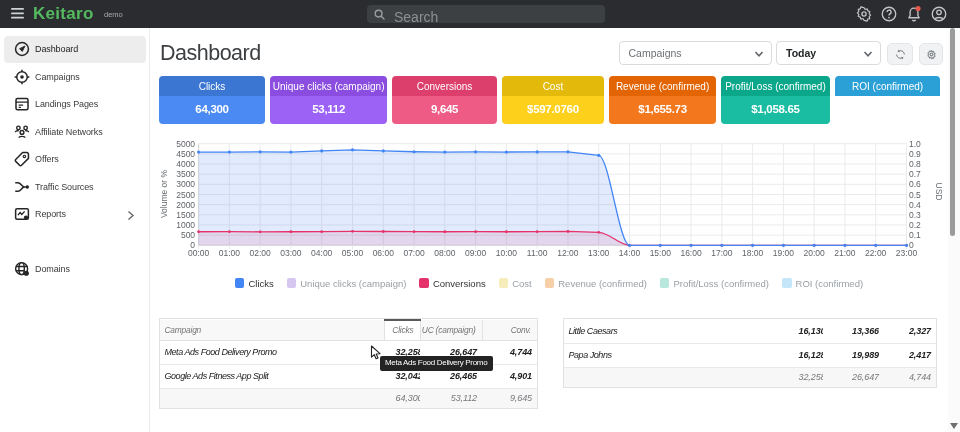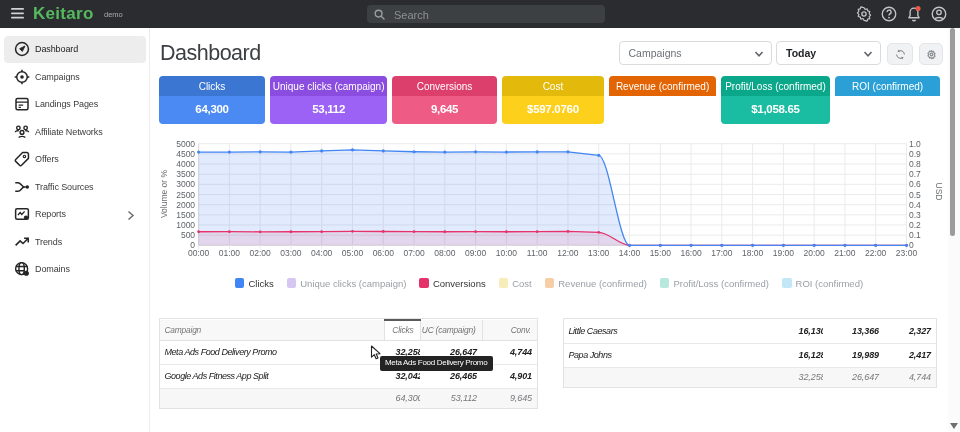--- a/index.html
+++ b/index.html
@@ -6,21 +6,21 @@
 html,body { width:960px; height:432px; background:#fff; }
 #frame { position:relative; width:960px; height:432px; overflow:hidden; background:#fff;
   font-family:"Liberation Sans", sans-serif; }
 .abs { position:absolute; }
 
 
 #topbar { position:absolute; left:0; top:0; width:960px; height:28px; background:#2a2c2f; }
 #logo { position:absolute; left:33px; top:3.5px; font-size:17px; font-weight:bold; color:#55ba5f; letter-spacing:0.3px; }
 #demo { position:absolute; left:104px; top:10px; font-size:7.5px; color:#a9abad; }
 #search { position:absolute; left:367px; top:5px; width:238px; height:18px; background:#3d4042; border-radius:4px; }
-#search span { position:absolute; left:27px; top:3.5px; font-size:11px; color:#8d9093; }
+#search span { position:absolute; left:27px; top:3.5px; font-size:14px; color:#8d9093; }
 
 
 #sidebar { position:absolute; left:0; top:28px; width:150px; height:404px; background:#fff; border-right:1px solid #ececec; }
 .mrow { position:absolute; left:0; width:150px; height:27.5px; }
 .mrow .ic { position:absolute; left:13px; top:4.5px; width:18px; height:18px; }
 .mrow .tx { position:absolute; left:35px; top:50%; transform:translateY(-50%); font-size:9px; color:#3b3b3b; letter-spacing:-0.1px; }
 #activerow { position:absolute; left:4px; top:7.7px; width:142px; height:27.5px; background:#ededed; border-radius:4px; }
 
 
 #title { position:absolute; left:160px; top:41px; font-size:21.5px; color:#3d4043; letter-spacing:-0.5px; }
@@ -155,27 +155,20 @@
       <svg class="ic" viewBox="0 0 24 24" fill="none" stroke="#252525" stroke-width="2">
         <rect x="3.5" y="5" width="17" height="14" rx="2"></rect>
         <path d="M6.5 13.5 l3-3.5 2.2 2.5 3.8-4" stroke-width="1.8"></path>
         <circle cx="17.3" cy="16.8" r="2.8" fill="#252525" stroke="none"></circle>
       </svg>
       <div class="tx">Reports</div>
       <svg class="abs" style="left:126px; top:9px;" width="9" height="11" viewBox="0 0 9 11" fill="none" stroke="#6d6d6d" stroke-width="1.5">
         <path d="M2.5 1.5 L7 5.5 L2.5 9.5"></path>
       </svg>
     </div>
-    <div class="mrow" style="top:200.2px;">
-      <svg class="ic" viewBox="0 0 24 24" fill="none" stroke="#252525" stroke-width="2.1">
-        <path d="M3.5 16.5 L9.5 10.5 L13.3 14 L20 7.3"></path>
-        <path d="M14.8 7 H20.3 V12.5"></path>
-      </svg>
-      <div class="tx">Trends</div>
-    </div>
     <div class="mrow" style="top:227.7px;">
       <svg class="ic" viewBox="0 0 24 24" fill="none" stroke="#252525" stroke-width="1.9">
         <circle cx="11.5" cy="11.5" r="8"></circle>
         <ellipse cx="11.5" cy="11.5" rx="3.6" ry="8"></ellipse>
         <path d="M3.8 8.7 h15.4 M3.8 14.3 h11.5"></path>
         <circle cx="17.8" cy="17.6" r="3.4" fill="#252525" stroke="none"></circle>
       </svg>
       <div class="tx">Domains</div>
     </div>
   </div>
@@ -220,20 +213,21 @@
     <div class="card" style="width:104.5px;">
         <div class="h" style="background:#dc3f6c;">Conversions</div>
         <div class="v" style="background:#ee5b85;">9,645</div>
       </div>
     <div class="card" style="width:102.5px;">
         <div class="h" style="background:#e3ba0c;">Cost</div>
         <div class="v" style="background:#fdd01c;">$597.0760</div>
       </div>
     <div class="card" style="width:107px;">
         <div class="h" style="background:#e36403;">Revenue (confirmed)</div>
+        <div class="v" style="background:#f3771c;">$1,655.73</div>
       </div>
     <div class="card" style="width:109px;">
         <div class="h" style="background:#0aa78b;">Profit/Loss (confirmed)</div>
         <div class="v" style="background:#1abda2;">$1,058.65</div>
       </div>
     <div class="card" style="width:105.5px;">
         <div class="h" style="background:#2aa0d6;">ROI (confirmed)</div>
       </div>
   </div>
 

